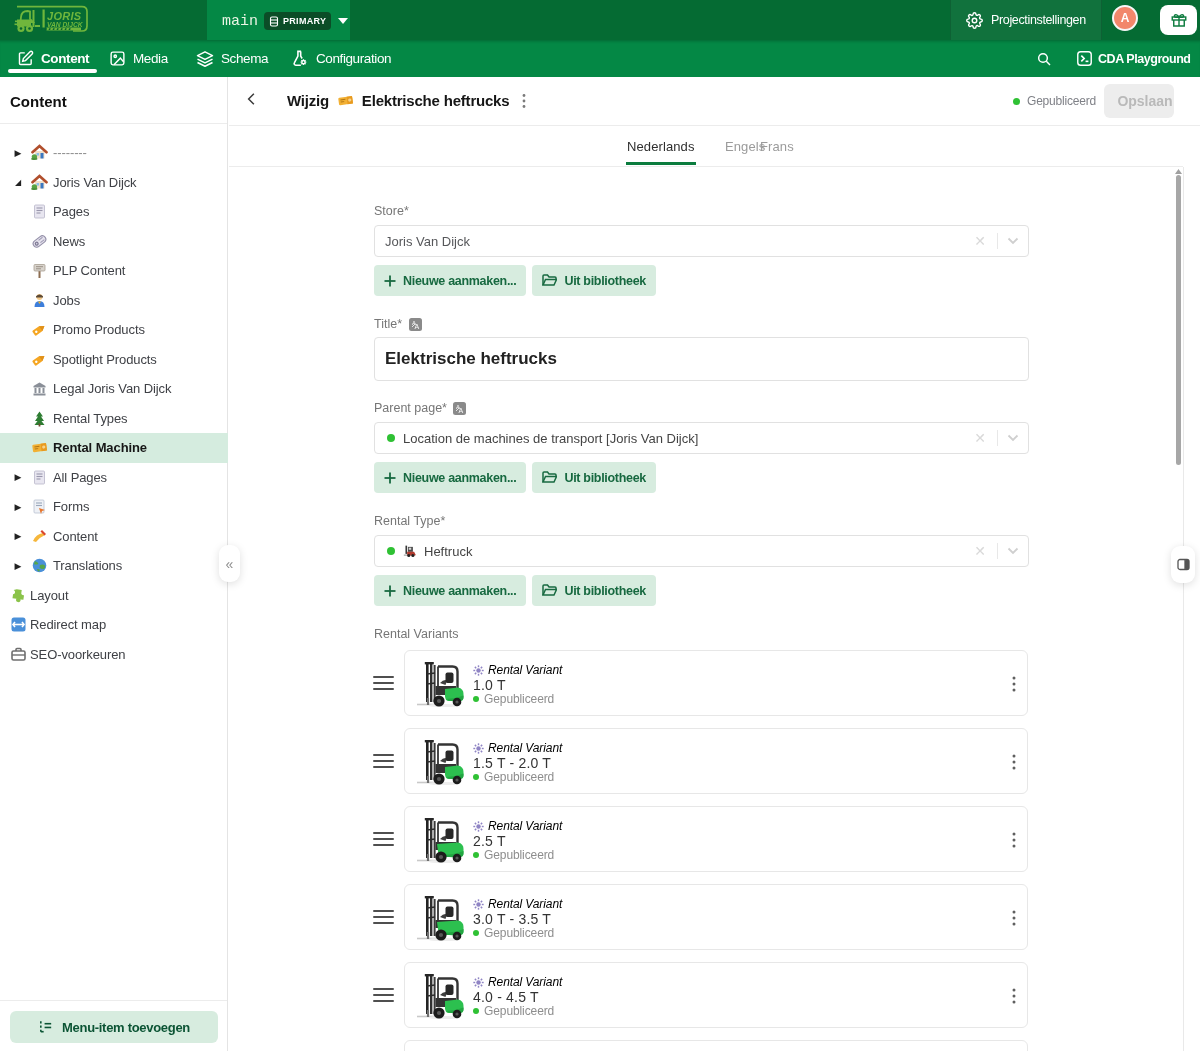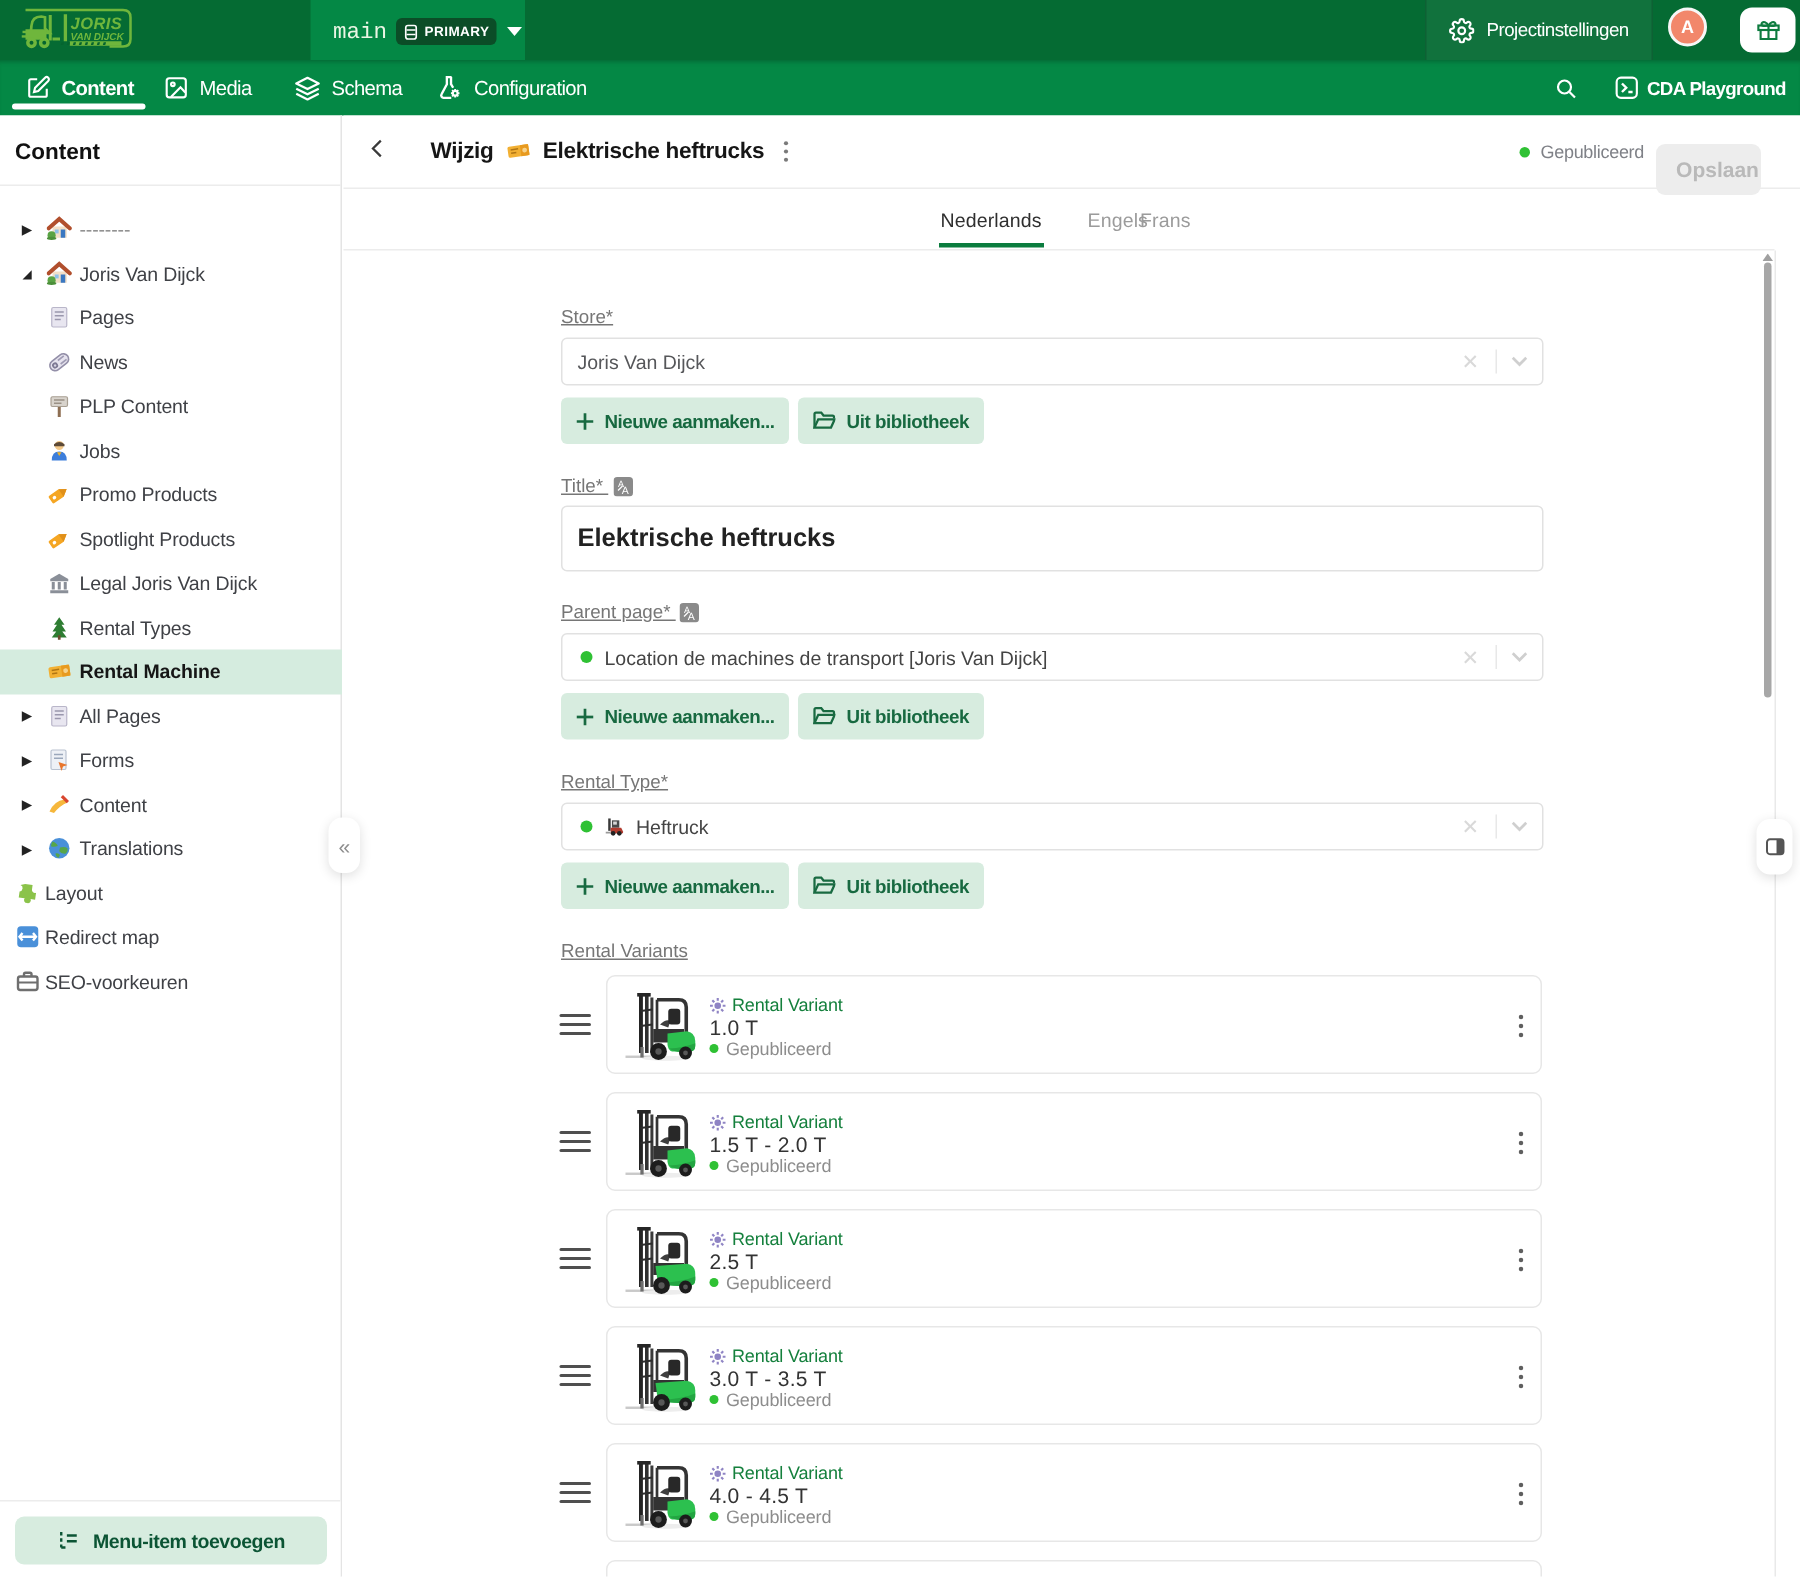--- a/index.html
+++ b/index.html
@@ -49,46 +49,46 @@
   .collapser { position:absolute; z-index:5; width:21px; height:37px; background:#fff; border:none;
     border-radius:9px; box-shadow:0 2px 8px rgba(0,0,0,0.13); display:flex; align-items:center; justify-content:center; }
   .main { position:absolute; left:229px; top:0; width:971px; height:974px; background:#fff; }
   .m-head { position:absolute; left:0; top:0; width:971px; height:49px; border-bottom:1px solid #ececec; }
   .back { position:absolute; left:14px; top:13px; }
   .m-title { position:absolute; left:58px; top:15px; font-size:15px; font-weight:bold; color:#161616; letter-spacing:-0.2px;
     display:flex; align-items:center; }
   .pubwrap { position:absolute; right:104px; top:17px; display:flex; align-items:center; }
   .gdot { width:8px; height:8px; border-radius:50%; background:#2fc134; }
   .pubtxt { font-size:12px; color:#7f8187; margin-left:7px; letter-spacing:-0.2px; }
-  .opslaan { position:absolute; right:26px; top:19px; width:70px; height:34px; background:#ededed;
+  .opslaan { position:absolute; right:26px; top:7px; width:70px; height:34px; background:#ededed;
     border-radius:6px; color:#b9b9b9; font-weight:bold; font-size:14px; display:flex; align-items:center;
     justify-content:center;padding-left:12px; }
   .langs { position:absolute; left:0; top:49px; width:971px; height:41px; }
   .langs .bline { position:absolute; left:0; bottom:0; width:954px; height:1px; background:#ececec; }
   .lang { position:absolute; top:0; height:41px; display:flex; align-items:center; font-size:13px; letter-spacing:0.1px; color:#9b9b9b; }
   .lang.on { color:#2f2f2f; }
   .lang.on .ul { position:absolute; left:-1px; right:-1px; bottom:2px; height:3.5px; background:#0b7c3e; }
   .content { position:absolute; left:0; top:90px; width:971px; height:884px; overflow:hidden; }
-  .lab { position:absolute; font-size:12.5px; color:#767676;text-decoration:underline; }
+  .lab { position:absolute; font-size:12.5px; color:#767676; }
   .inp { position:absolute; left:145px; width:655px; height:32px; border:1px solid #e1e1e1; border-radius:4px;
     background:#fff; display:flex; align-items:center; font-size:13px; color:#56575a; }
   .inp .xc { position:absolute; right:42px; color:#d9d9d9; font-size:14px; }
   .inp .sep { position:absolute; right:30px; top:7px; bottom:7px; width:1px; background:#e8e8e8; }
   .inp .chev { position:absolute; right:9px; color:#cfcfcf; }
   .btnrow { position:absolute; left:145px; display:flex; }
   .gbtn { height:31px; background:#d7ecdf; border-radius:4px; display:flex; align-items:center;
     color:#176940; font-weight:bold; font-size:12.5px; letter-spacing:-0.3px; padding:0 10px; margin-right:6px; }
   .gbtn svg { margin-right:7px; }
   .bigin { position:absolute; left:145px; width:655px; height:44px; border:1px solid #e1e1e1; border-radius:4px;
     display:flex; align-items:center; font-size:17px; font-weight:bold; color:#222; }
   .card { position:absolute; left:175px; width:624px; height:66px; border:1px solid #e7e7e7; border-radius:6px; background:#fff; }
   .drag { position:absolute; left:144px; width:21px; height:14px; }
   .drag div { height:2.4px; background:#4f4f4f; margin-bottom:3.6px; border-radius:1px; }
   .fl { position:absolute; left:9px; top:7px; }
-  .cv-k { position:absolute; left:68px; top:12px; font-size:12px; color:#15803d; display:flex; align-items:center; letter-spacing:-0.1px; }
+  .cv-k { position:absolute; left:68px; top:12px; font-size:12px; color:#000000; display:flex; align-items:center; letter-spacing:-0.1px;font-style:italic; }
   .cv-k svg { margin-right:4px; }
   .cv-t { position:absolute; left:68px; top:26px; font-size:14px; color:#333; letter-spacing:0.2px; }
   .cv-p { position:absolute; left:68px; top:41px; font-size:12px; color:#8d8d8d; display:flex; align-items:center; letter-spacing:-0.1px; }
   .cv-p .gdot { width:6px; height:6px; margin-right:5px; }
   .cdots { position:absolute; right:11px; top:25px; }
   .scrollthumb { position:absolute; left:947px; top:98px; width:5px; height:290px; background:#a7a7a7; border-radius:2.5px; }
 </style>
 </head>
 <body>
 <div class="topbar">

